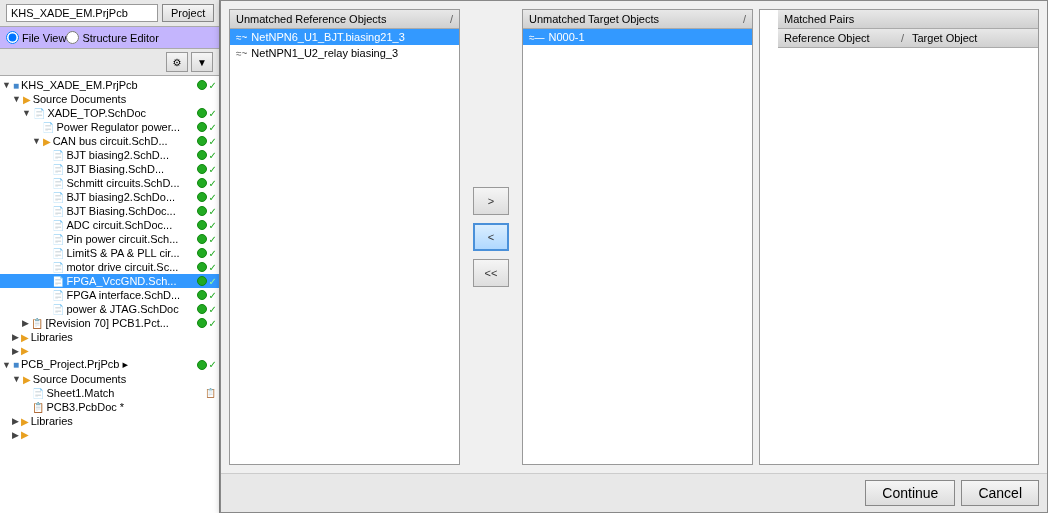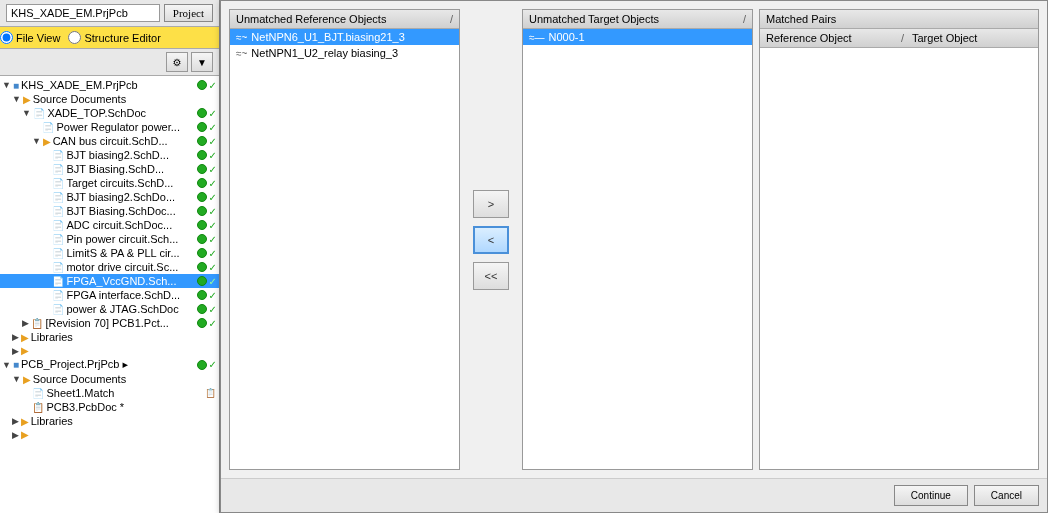--- a/index.html
+++ b/index.html
@@ -29,28 +29,27 @@
       padding: 2px 4px;
       background: white;
       font-size: 11px;
     }
     .project-btn {
       padding: 2px 8px;
       border: 1px solid #888;
       background: linear-gradient(to bottom, #f5f5f5, #ddd);
       cursor: pointer;
       font-size: 11px;
-      font-family: Liberation Serif, serif;
     }
     .left-tabs {
       display: flex;
       align-items: center;
-      padding: 4px 0;
-      gap: 8px;
-      background: #fde047;
+      padding: 4px 6px;
+      gap: 0;
+      background: #c4b5fd;
       border-bottom: 1px solid #aaa;
     }
     .radio-label { display: flex; align-items: center; gap: 3px; cursor: pointer; }
     .left-toolbar {
       display: flex;
       align-items: center;
       padding: 3px 6px;
       gap: 3px;
       background: #e8e8e8;
       border-bottom: 1px solid #aaa;
@@ -203,20 +202,21 @@
       background: white;
       overflow: hidden;
     }
     .matched-header {
       background: linear-gradient(to bottom, #e8e8e8, #d0d0d0);
       border-bottom: 1px solid #aaa;
       padding: 3px 6px;
       font-size: 11px;
       display: flex;
       align-items: center;
+      margin-left: 18px;
     }
     .matched-header-label { flex: 1; }
     .matched-header-label2 { width: 120px; }
 
     .section-label {
       font-size: 11px;
       font-weight: bold;
       color: #333;
       padding: 2px 0 4px 0;
     }
@@ -228,21 +228,21 @@
       padding: 6px 8px;
       gap: 6px;
       border-top: 1px solid #ccc;
       background: #e8e8e8;
     }
     .footer-btn {
       padding: 4px 16px;
       border: 1px solid #888;
       background: linear-gradient(to bottom, #f5f5f5, #ddd);
       cursor: pointer;
-      font-size: 10px;
+      font-size: 14px;
     }
   </style>
 </head>
 <body>
 
 <div class="left-panel">
   <div class="left-top-bar">
     <input class="project-input" type="text" value="KHS_XADE_EM.PrjPcb" style="">
     <button class="project-btn">Project</button>
   </div>
@@ -312,21 +312,21 @@
       <span style="width:10px;display:inline-block;"></span>
       <span style="color:#4488cc;margin-right:2px;font-size:10px;">📄</span>
       <span class="label-text">BJT Biasing.SchD...</span>
       <span class="status-dot dot-green"></span>
       <span class="check-mark">✓</span>
     </div>
 
     <div class="tree-item indent-4">
       <span style="width:10px;display:inline-block;"></span>
       <span style="color:#4488cc;margin-right:2px;font-size:10px;">📄</span>
-      <span class="label-text">Target circuits.SchD...</span>
+      <span class="label-text">Schmitt circuits.SchD...</span>
       <span class="status-dot dot-green"></span>
       <span class="check-mark">✓</span>
     </div>
 
     <div class="tree-item indent-4">
       <span style="width:10px;display:inline-block;"></span>
       <span style="color:#4488cc;margin-right:2px;font-size:10px;">📄</span>
       <span class="label-text">BJT biasing2.SchDo...</span>
       <span class="status-dot dot-green"></span>
       <span class="check-mark">✓</span>

